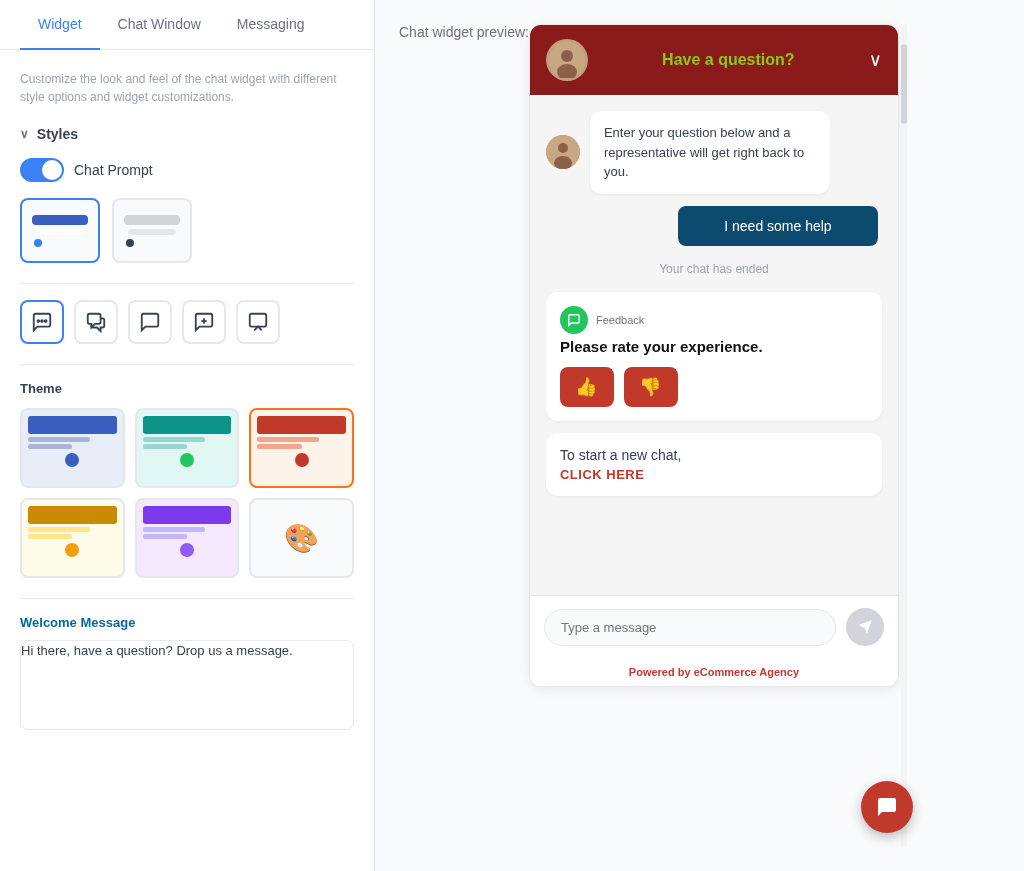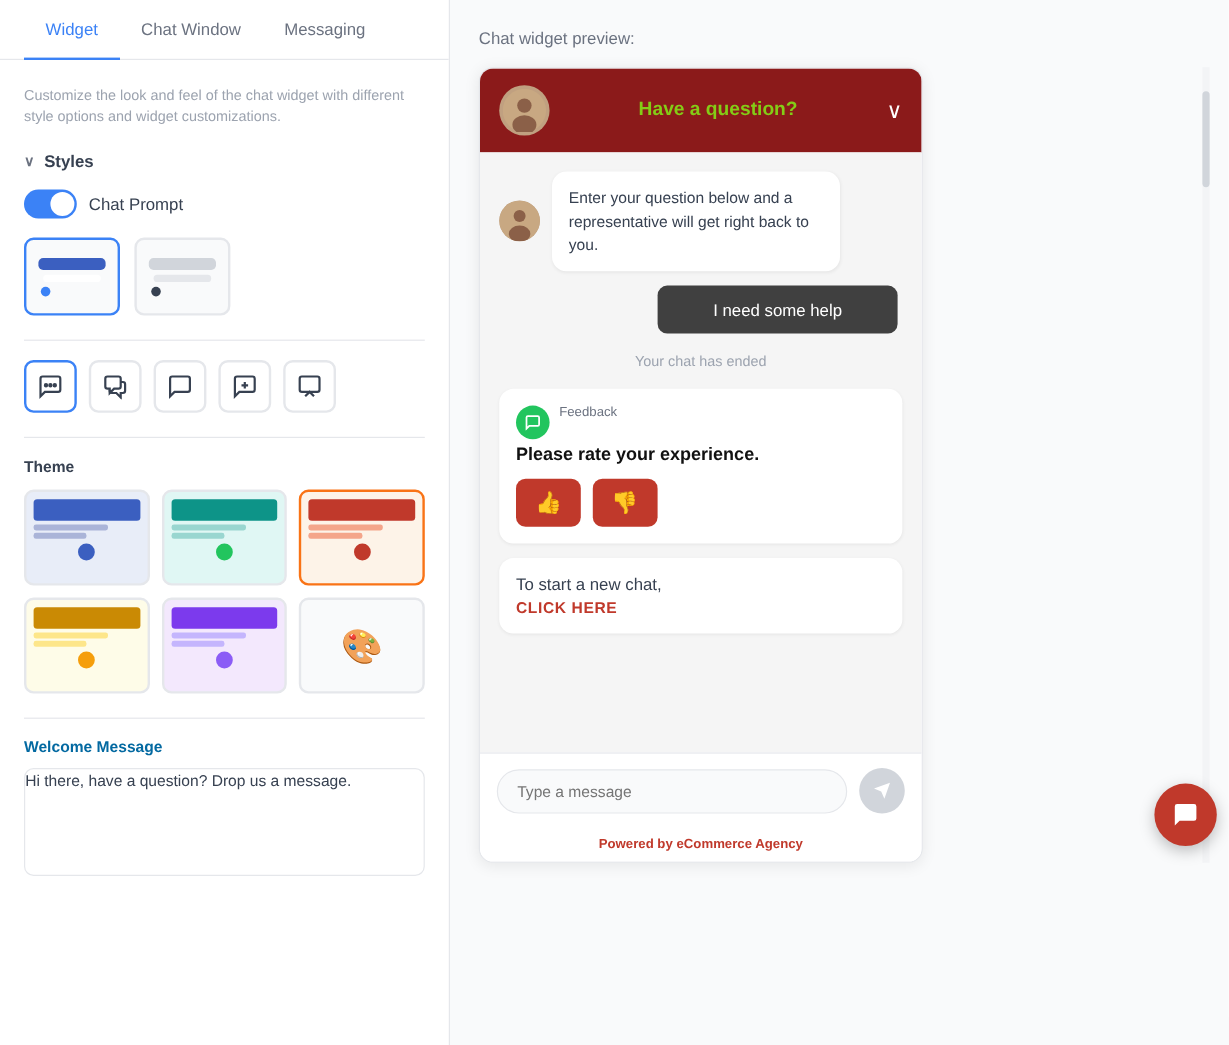--- a/index.html
+++ b/index.html
@@ -54,40 +54,40 @@
     .theme-orange { background: #fdf3e8; }
     .theme-yellow { background: #fefce8; }
     .theme-purple { background: #f3e8fd; }
     .theme-custom { background: #f9fafb; display: flex; align-items: center; justify-content: center; font-size: 28px; }
 
     
     .welcome-label { font-size: 13px; font-weight: 600; color: #0369a1; margin-bottom: 10px; }
     .welcome-textarea { width: 100%; border: 1px solid #e5e7eb; border-radius: 8px; padding: 0; font-size: 13px; color: #374151; resize: none; height: 90px; outline: none; font-family: inherit; line-height: 1.5; }
 
     
-    .right-panel { flex: 1; padding: 24px; background: #f9fafb; display: flex; flex-direction: column; }
+    .right-panel { flex: 1; padding: 24px; background: #f9fafb; display: flex; }
     .preview-label { font-size: 14px; color: #6b7280; margin-bottom: 16px; }
 
     
     .chat-widget-wrap { background: #fff; border: 1px solid #e5e7eb; border-radius: 12px; width: 370px; overflow: hidden; box-shadow: 0 2px 12px rgba(0,0,0,0.08); position: relative; }
     .chat-header { background: #8b1a1a; display: flex; align-items: center; justify-content: space-between; padding: 14px 16px; }
     .chat-header-title { color: #84cc16; font-size: 16px; font-weight: 600; }
     .chat-header-avatar { width: 42px; height: 42px; border-radius: 50%; background: #c0a080; overflow: hidden; display: flex; align-items: center; justify-content: center; }
     .chat-header-avatar svg { width: 36px; height: 36px; }
     .chat-header-chevron { color: #fff; font-size: 18px; }
 
     
     .chat-body { background: #f5f5f5; padding: 16px; display: flex; flex-direction: column; gap: 12px; min-height: 500px; }
     .chat-msg-row { display: flex; gap: 10px; align-items: center; }
     .chat-avatar { width: 34px; height: 34px; border-radius: 50%; background: #c0a080; flex-shrink: 0; display: flex; align-items: center; justify-content: center; overflow: hidden; }
     .chat-bubble { background: #fff; border-radius: 12px; padding: 12px 14px; font-size: 13px; color: #374151; line-height: 1.5; max-width: 240px; box-shadow: 0 1px 3px rgba(0,0,0,0.06); }
-    .need-help-btn { background: #404040; color: #fff; border: none; border-radius: 8px; padding: 12px 24px; font-size: 14px; font-weight: 500; cursor: pointer; align-self: flex-end; margin-right: 4px; width: 200px; }
+    .need-help-btn { background: #0c4a6e; color: #fff; border: none; border-radius: 8px; padding: 12px 24px; font-size: 14px; font-weight: 500; cursor: pointer; align-self: flex-end; margin-right: 4px; width: 200px; }
     .chat-status { text-align: center; font-size: 12px; color: #9ca3af; margin: 4px 0; }
     .feedback-card { background: #fff; border-radius: 12px; padding: 14px; box-shadow: 0 1px 3px rgba(0,0,0,0.06); }
-    .feedback-header { display: flex; gap: 8px; margin-bottom: 4px; }
+    .feedback-header { display: flex; align-items: center; gap: 8px; margin-bottom: 4px; }
     .feedback-icon { width: 28px; height: 28px; background: #22c55e; border-radius: 50%; display: flex; align-items: center; justify-content: center; color: #fff; font-size: 14px; }
     .feedback-title { font-size: 11px; color: #6b7280; }
     .feedback-question { font-size: 15px; font-weight: 600; color: #111; margin-bottom: 12px; }
     .feedback-btns { display: flex; gap: 10px; }
     .feedback-btn { width: 54px; height: 40px; background: #c0392b; border: none; border-radius: 8px; color: #fff; font-size: 18px; cursor: pointer; display: flex; align-items: center; justify-content: center; }
     .new-chat-card { background: #fff; border-radius: 12px; padding: 14px; box-shadow: 0 1px 3px rgba(0,0,0,0.06); }
     .new-chat-text { font-size: 14px; color: #374151; margin-bottom: 4px; }
     .new-chat-link { color: #c0392b; font-size: 13px; font-weight: 700; text-transform: uppercase; letter-spacing: 0.5px; cursor: pointer; }
 
     

